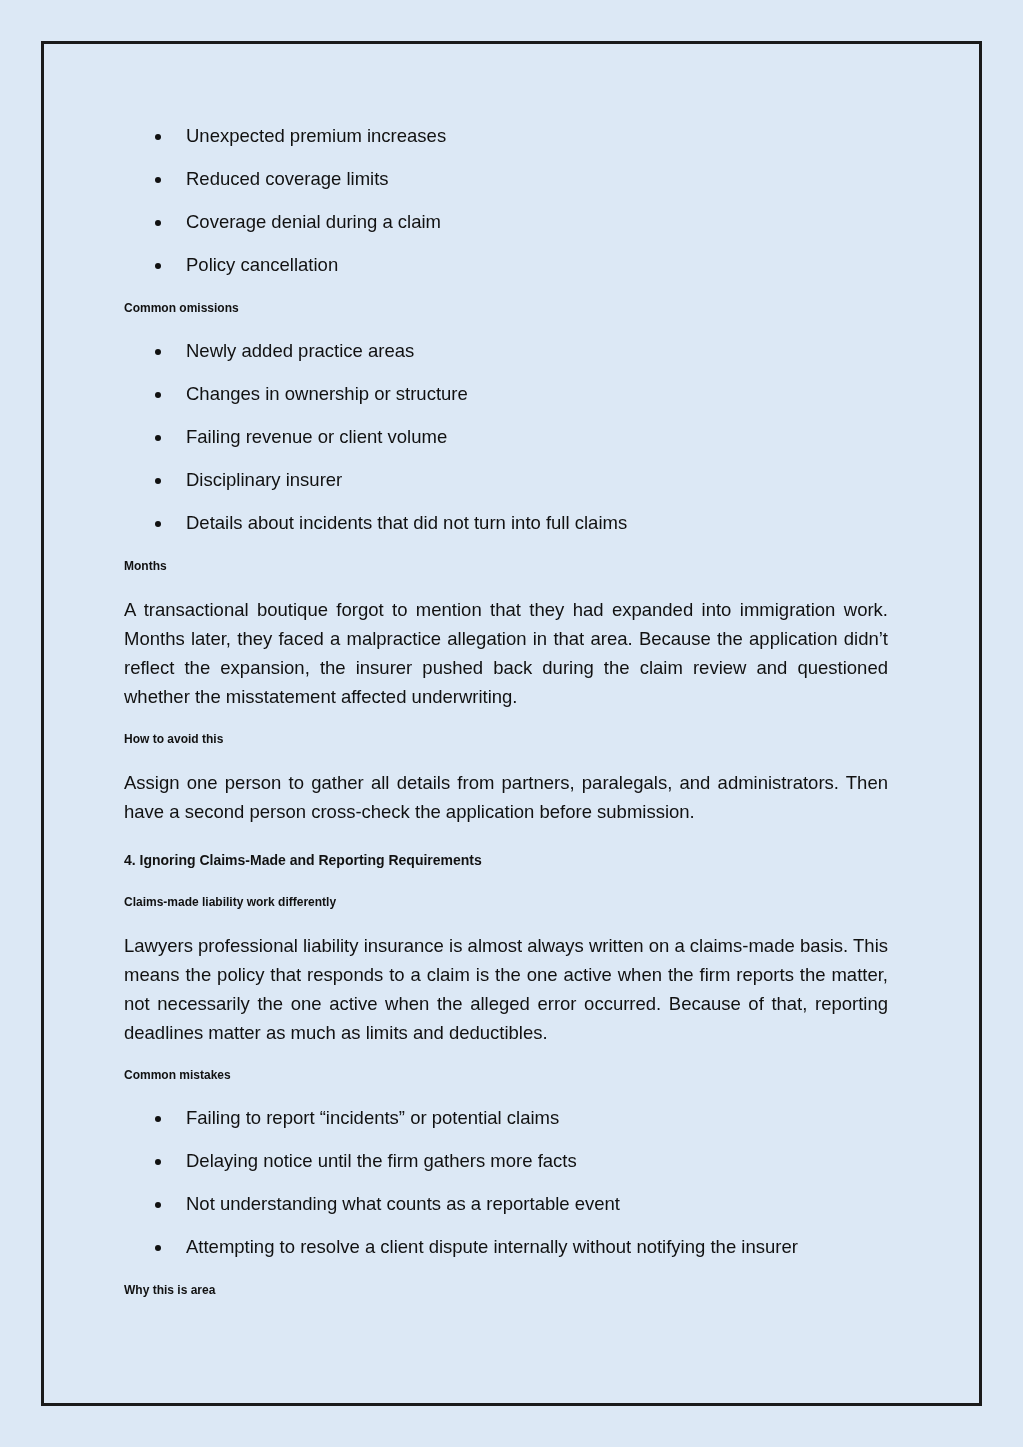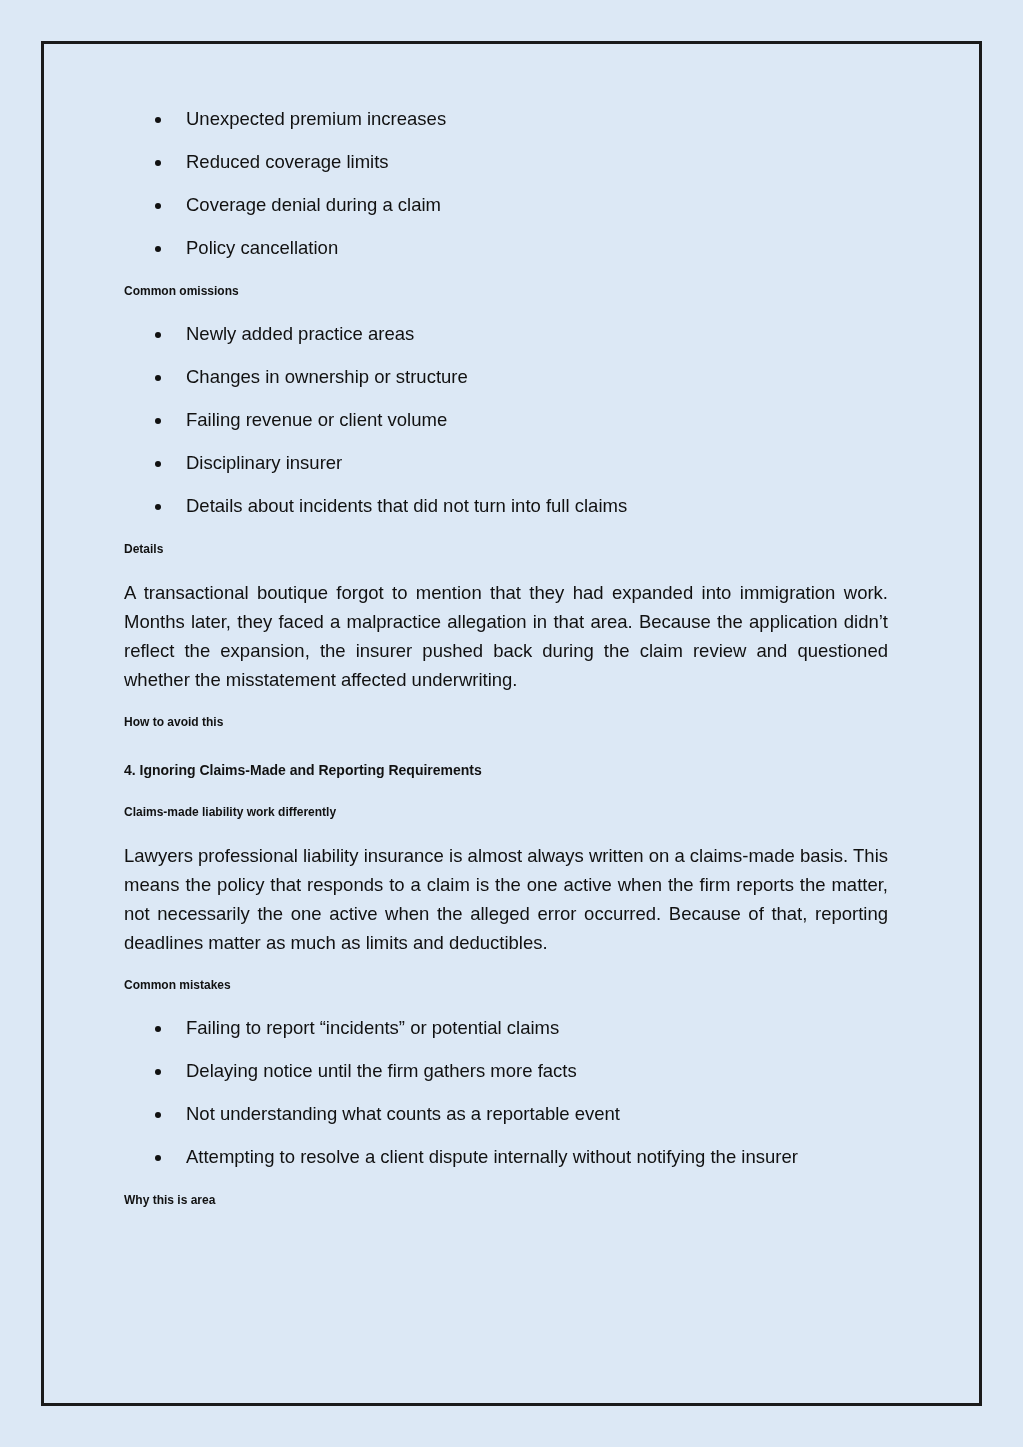--- a/index.html
+++ b/index.html
@@ -13,21 +13,21 @@
     }
     .frame {
       position: absolute;
       left: 41px; top: 41px;
       width: 935px; height: 1359px;
       border: 3px solid #1a1a1a;
       box-sizing: content-box;
     }
     .content {
       position: absolute;
-      left: 124px; top: 105px;
+      left: 124px; top: 122px;
       width: 775px;
     }
     ul.bullets {
       list-style: none; margin: 0; padding: 0;
     }
     ul.bullets li {
       position: relative;
       padding-left: 62px;
       font-size: 18.5px;
       line-height: 28px;
@@ -75,24 +75,25 @@
 
   <div class="subhead">Common omissions</div>
   <ul class="bullets">
     <li><span class="dot"></span><span>Newly added practice areas</span></li>
     <li><span class="dot"></span><span>Changes in ownership or structure</span></li>
     <li><span class="dot"></span><span>Failing revenue or client volume</span></li>
     <li><span class="dot"></span><span>Disciplinary insurer</span></li>
     <li><span class="dot"></span><span>Details about incidents that did not turn into full claims</span></li>
   </ul>
 
-  <div class="subhead">Details</div>
+  <div class="subhead">Months</div>
   <p class="para">A transactional boutique forgot to mention that they had expanded into immigration work. Months later, they faced a malpractice allegation in that area. Because the application didn’t reflect the expansion, the insurer pushed back during the claim review and questioned whether the misstatement affected underwriting.</p>
 
   <div class="subhead">How to avoid this</div>
+  <p class="para">Assign one person to gather all details from partners, paralegals, and administrators. Then have a second person cross-check the application before submission.</p>
 
   <div class="h2">4. Ignoring Claims-Made and Reporting Requirements</div>
   <div class="subhead">Claims-made liability work differently</div>
   <p class="para">Lawyers professional liability insurance is almost always written on a claims-made basis. This means the policy that responds to a claim is the one active when the firm reports the matter, not necessarily the one active when the alleged error occurred. Because of that, reporting deadlines matter as much as limits and deductibles.</p>
 
   <div class="subhead">Common mistakes</div>
   <ul class="bullets">
     <li><span class="dot"></span><span>Failing to report “incidents” or potential claims</span></li>
     <li><span class="dot"></span><span>Delaying notice until the firm gathers more facts</span></li>
     <li><span class="dot"></span><span>Not understanding what counts as a reportable event</span></li>

